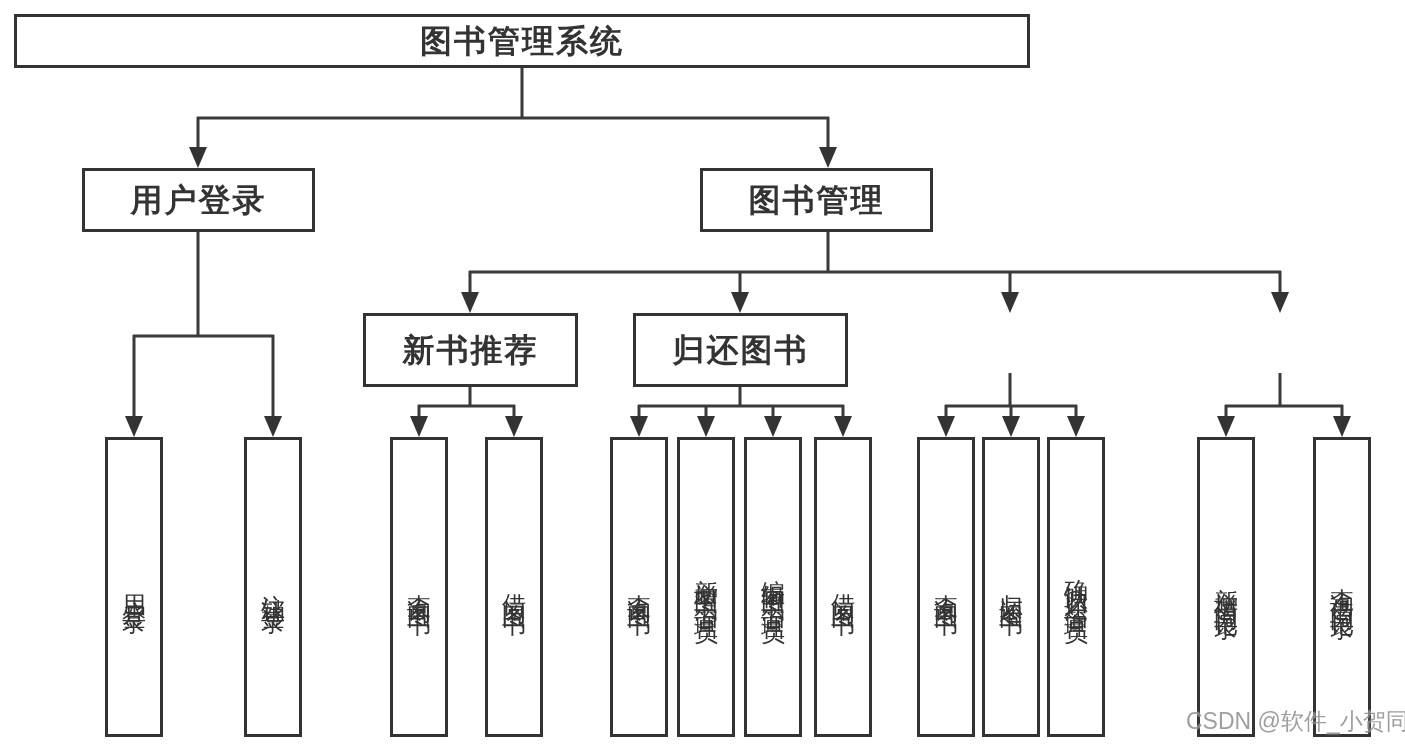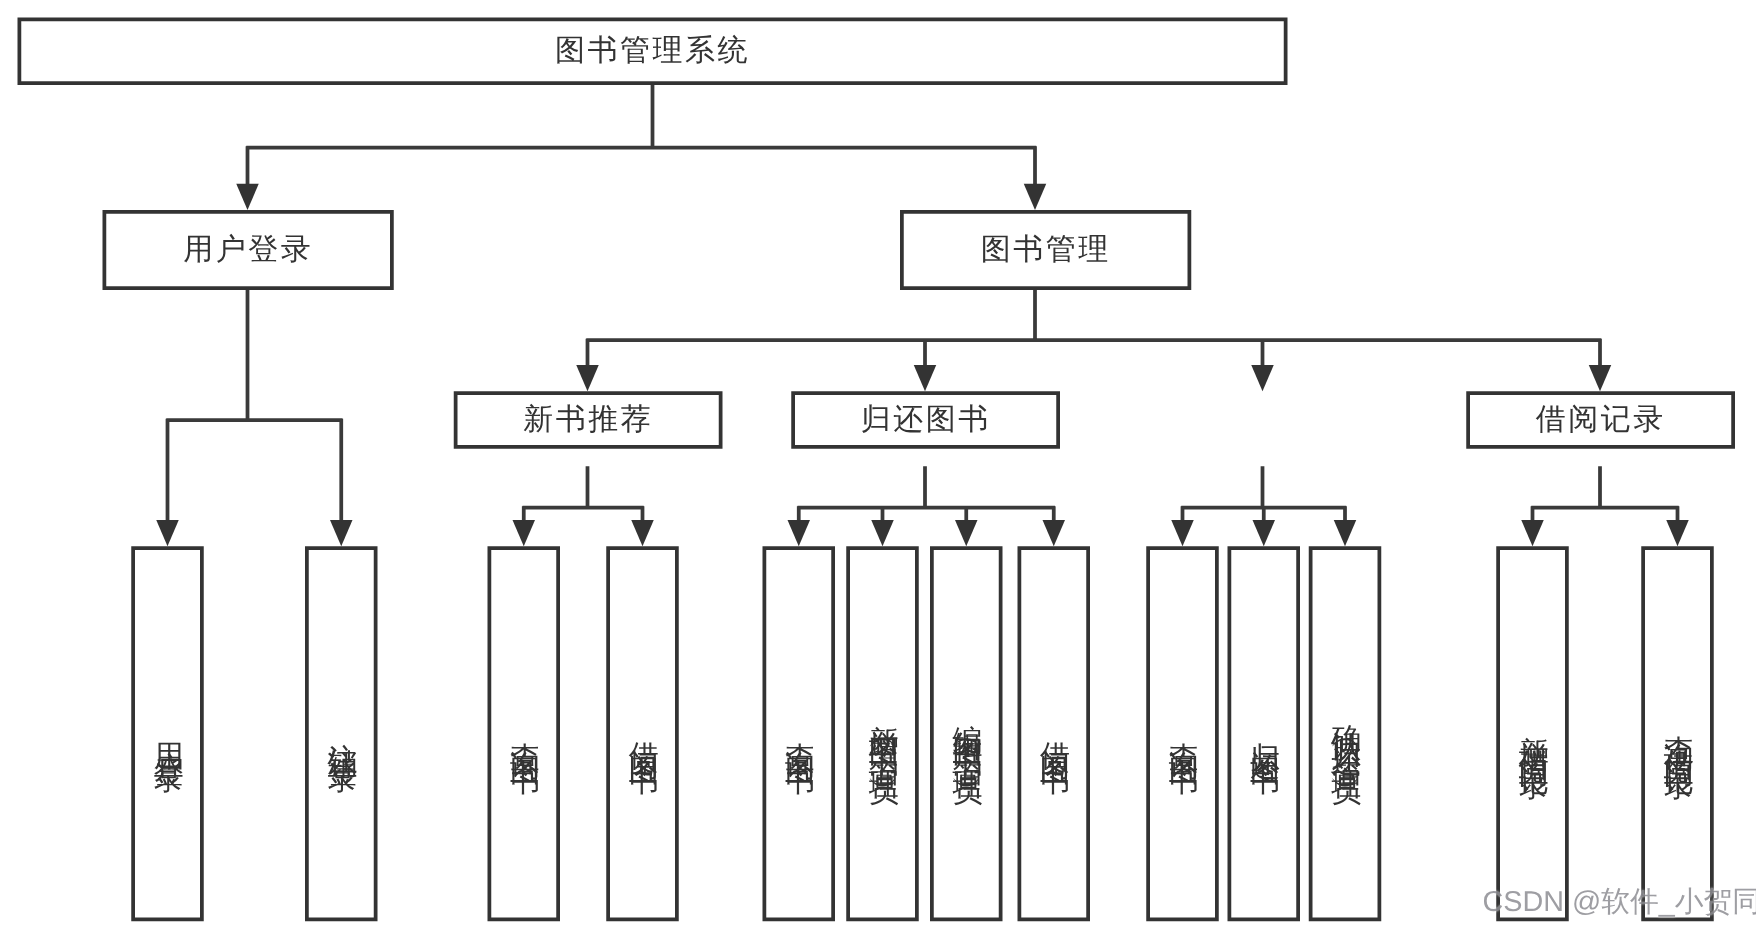--- a/index.html
+++ b/index.html
@@ -16,37 +16,38 @@
     position: absolute;
     box-sizing: border-box;
     background: #ffffff;
     border: 3px solid #333333;
     display: flex;
     align-items: center;
     justify-content: center;
     z-index: 2;
   }
   .hbox span {
-    font-size: 24px;
+    font-size: 32px;
     letter-spacing: 2px;
     color: #333333;
     white-space: nowrap;
     line-height: 1;
+    font-weight: bold;
   }
   .vbox span {
     writing-mode: vertical-rl;
     text-orientation: mixed;
     font-size: 24px;
     letter-spacing: 6px;
     color: #333333;
     line-height: 1;
   }
   
   .lvl1 { top: 168px; height: 64px; width: 233px; }
-  .lvl2 { top: 313px; height: 46px; width: 215px; }
+  .lvl2 { top: 313px; height: 74px; width: 215px; }
   .leaf { top: 437px; height: 300px; width: 58px; }
   #watermark {
     position: absolute;
     left: 1186px;
     top: 706px;
     z-index: 3;
     font-size: 23px;
     color: #8e8e93;
     opacity: 0.85;
     white-space: nowrap;
@@ -94,32 +95,29 @@
     </g>
   </svg>
 
   <div class="hbox" style="left:14px; top:14px; width:1016px; height:54px;">
     <span>图书管理系统</span>
   </div>
 
   <div class="hbox lvl1" style="left:82px;">
     <span>用户登录</span>
   </div>
-  <div class="hbox lvl1" style="left:720px;">
+  <div class="hbox lvl1" style="left:700px;">
     <span>图书管理</span>
   </div>
 
   <div class="hbox lvl2" style="left:363px;">
     <span>新书推荐</span>
   </div>
   <div class="hbox lvl2" style="left:633px;">
     <span>归还图书</span>
-  </div>
-  <div class="hbox lvl2" style="left:1173px;">
-    <span>借阅记录</span>
   </div>
 
   <div class="vbox leaf" style="left:105px;">
     <span>用户登录</span>
   </div>
   <div class="vbox leaf" style="left:244px;">
     <span>注销登录</span>
   </div>
 
   <div class="vbox leaf" style="left:390px;">

